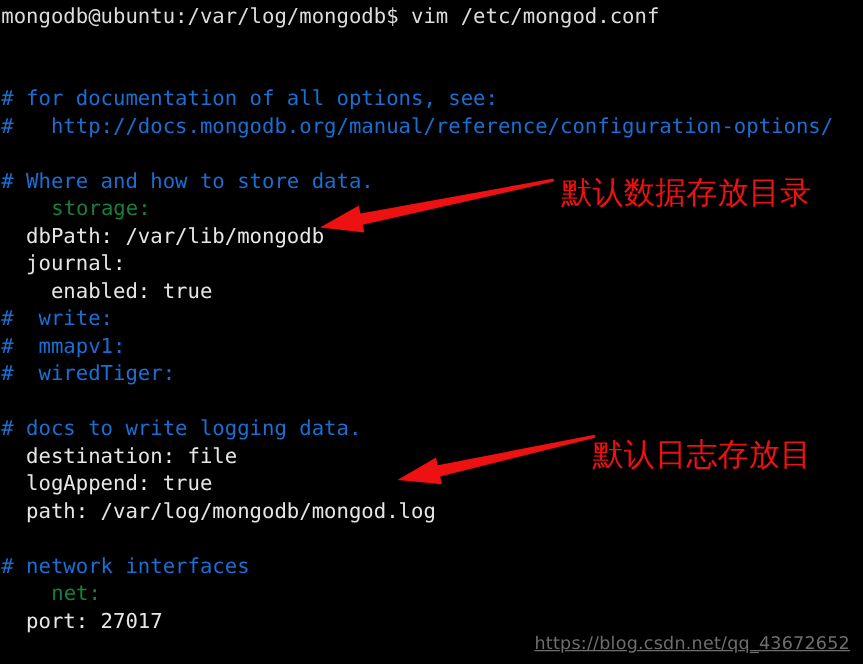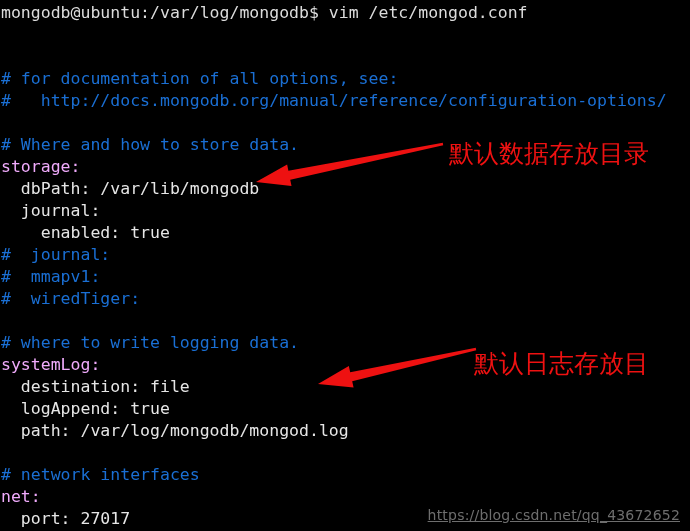--- a/index.html
+++ b/index.html
@@ -28,21 +28,21 @@
     height: 22px;
     line-height: 22px;
     font-size: 16.5px;
     letter-spacing: 0px;
     white-space: pre;
     color: #d8d8d8;
   }
   .line.blank { color: transparent; }
   .c-prompt   { color: #dcdcdc; }
   .c-comment  { color: #1a6fd4; }
-  .c-key      { color: #f0abfc; }
+  .c-key      { color: #15803d; margin-left: 40px; }
   .c-plain    { color: #e6e6e6; }
 
   
   #annotations {
     position: absolute;
     left: 0; top: 0;
     width: 690px; height: 531px;
     pointer-events: none;
   }
   .anno-text {
@@ -79,26 +79,25 @@
     <div class="line blank"></div>
     <div class="line blank"></div>
     <div class="line c-comment"># for documentation of all options, see:</div>
     <div class="line c-comment">#   http://docs.mongodb.org/manual/reference/configuration-options/</div>
     <div class="line blank"></div>
     <div class="line c-comment"># Where and how to store data.</div>
     <div class="line c-key">storage:</div>
     <div class="line c-plain">  dbPath: /var/lib/mongodb</div>
     <div class="line c-plain">  journal:</div>
     <div class="line c-plain">    enabled: true</div>
-    <div class="line c-comment">#  journal:</div>
+    <div class="line c-comment">#  write:</div>
     <div class="line c-comment">#  mmapv1:</div>
     <div class="line c-comment">#  wiredTiger:</div>
     <div class="line blank"></div>
-    <div class="line c-comment"># where to write logging data.</div>
-    <div class="line c-key">systemLog:</div>
+    <div class="line c-comment"># docs to write logging data.</div>
     <div class="line c-plain">  destination: file</div>
     <div class="line c-plain">  logAppend: true</div>
     <div class="line c-plain">  path: /var/log/mongodb/mongod.log</div>
     <div class="line blank"></div>
     <div class="line c-comment"># network interfaces</div>
     <div class="line c-key">net:</div>
     <div class="line c-plain">  port: 27017</div>
 
   </div>
 

